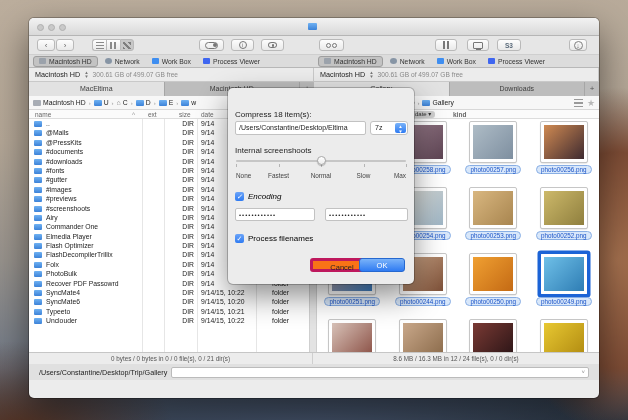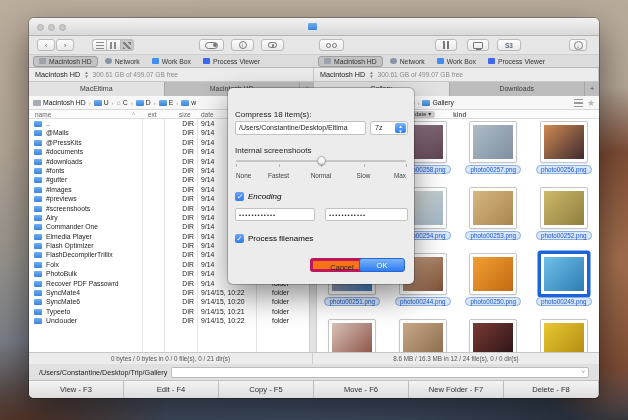--- a/index.html
+++ b/index.html
@@ -611,28 +611,20 @@
     </div>
 
     <div class="cmdrow">
       <span class="cmdlabel">/Users/Constantine/Desktop/Trip/Gallery</span>
       <div class="cmdinput">
         <span></span>
         <span class="chev">˅</span>
       </div>
     </div>
 
-    <div class="fnrow" id="fn-bar">
-        <div class="fnbtn">View - F3</div>
-        <div class="fnbtn">Edit - F4</div>
-        <div class="fnbtn">Copy - F5</div>
-        <div class="fnbtn">Move - F6</div>
-        <div class="fnbtn">New Folder - F7</div>
-        <div class="fnbtn">Delete - F8</div>
-      </div>
 
   </div>
 
   <div class="dialog">
     <span class="dlg-label" style="top:22px;">Compress 18 item(s):</span>
     <div class="dlg-field" style="left:7px;top:33px;width:131px;height:14px;">/Users/Constantine/Desktop/Eltima</div>
     <div class="dlg-select">
       <span>7z</span>
       <span class="step">▲<br>▼</span>
     </div>

